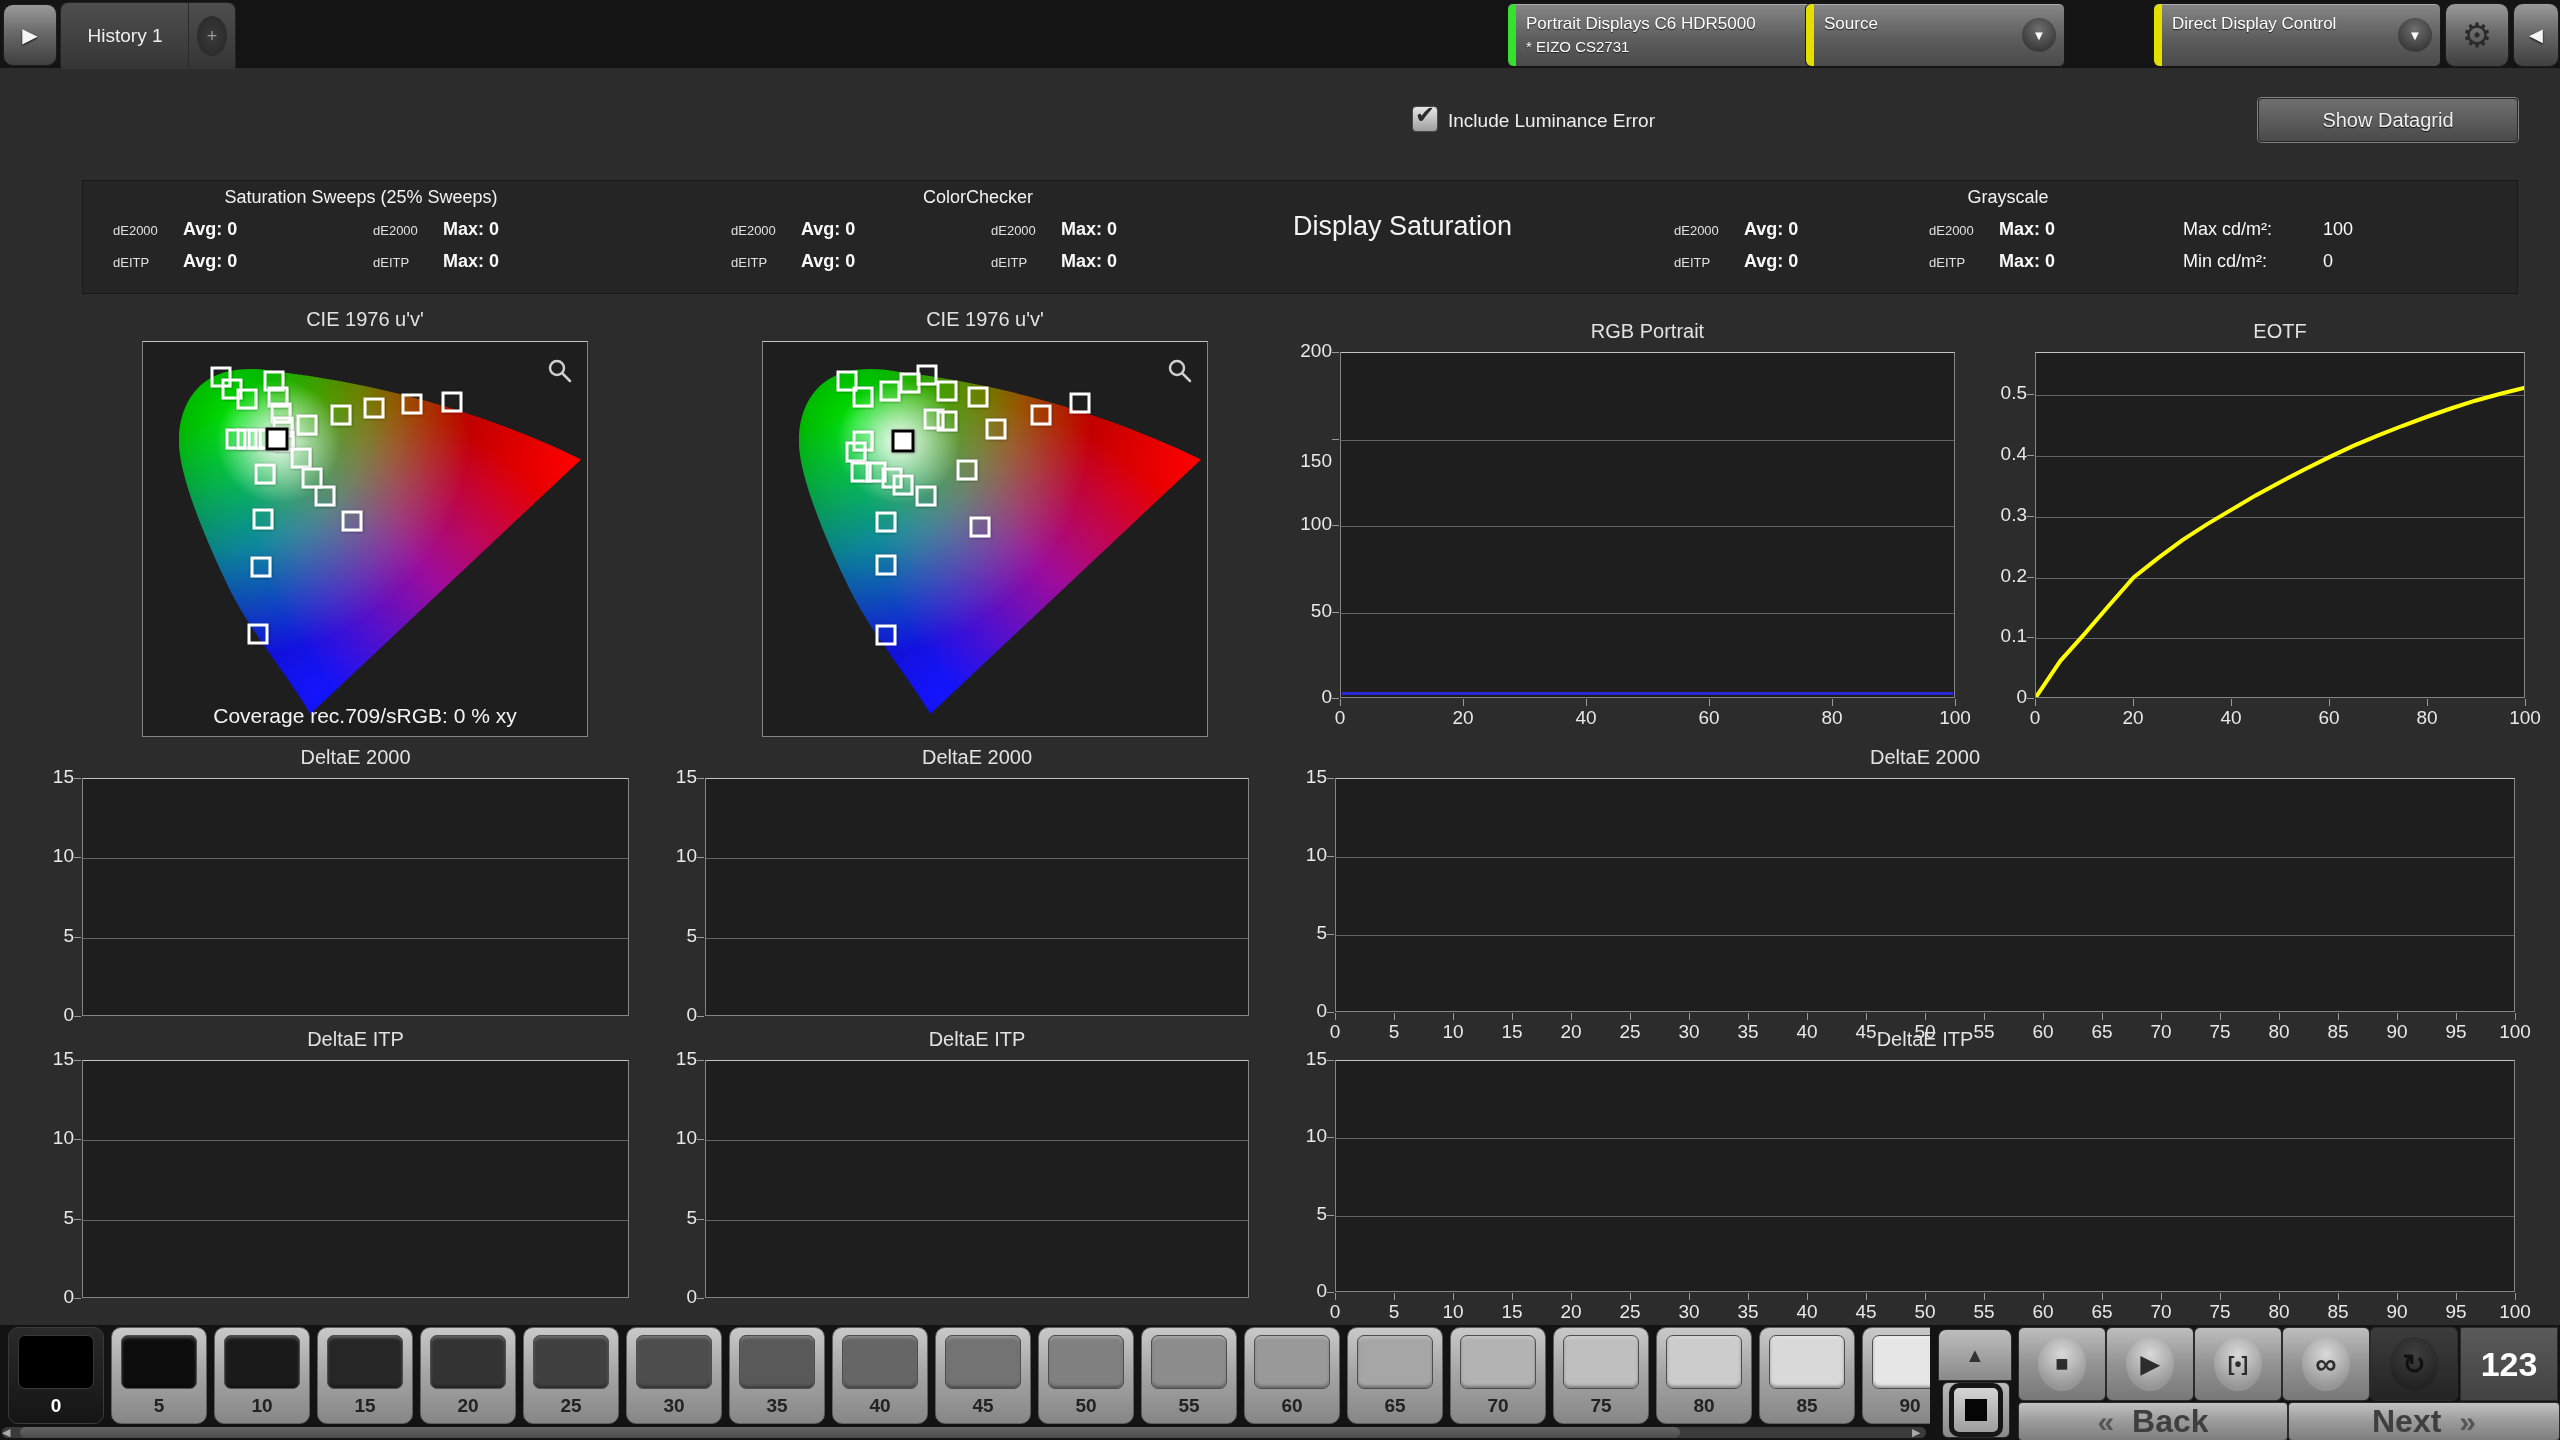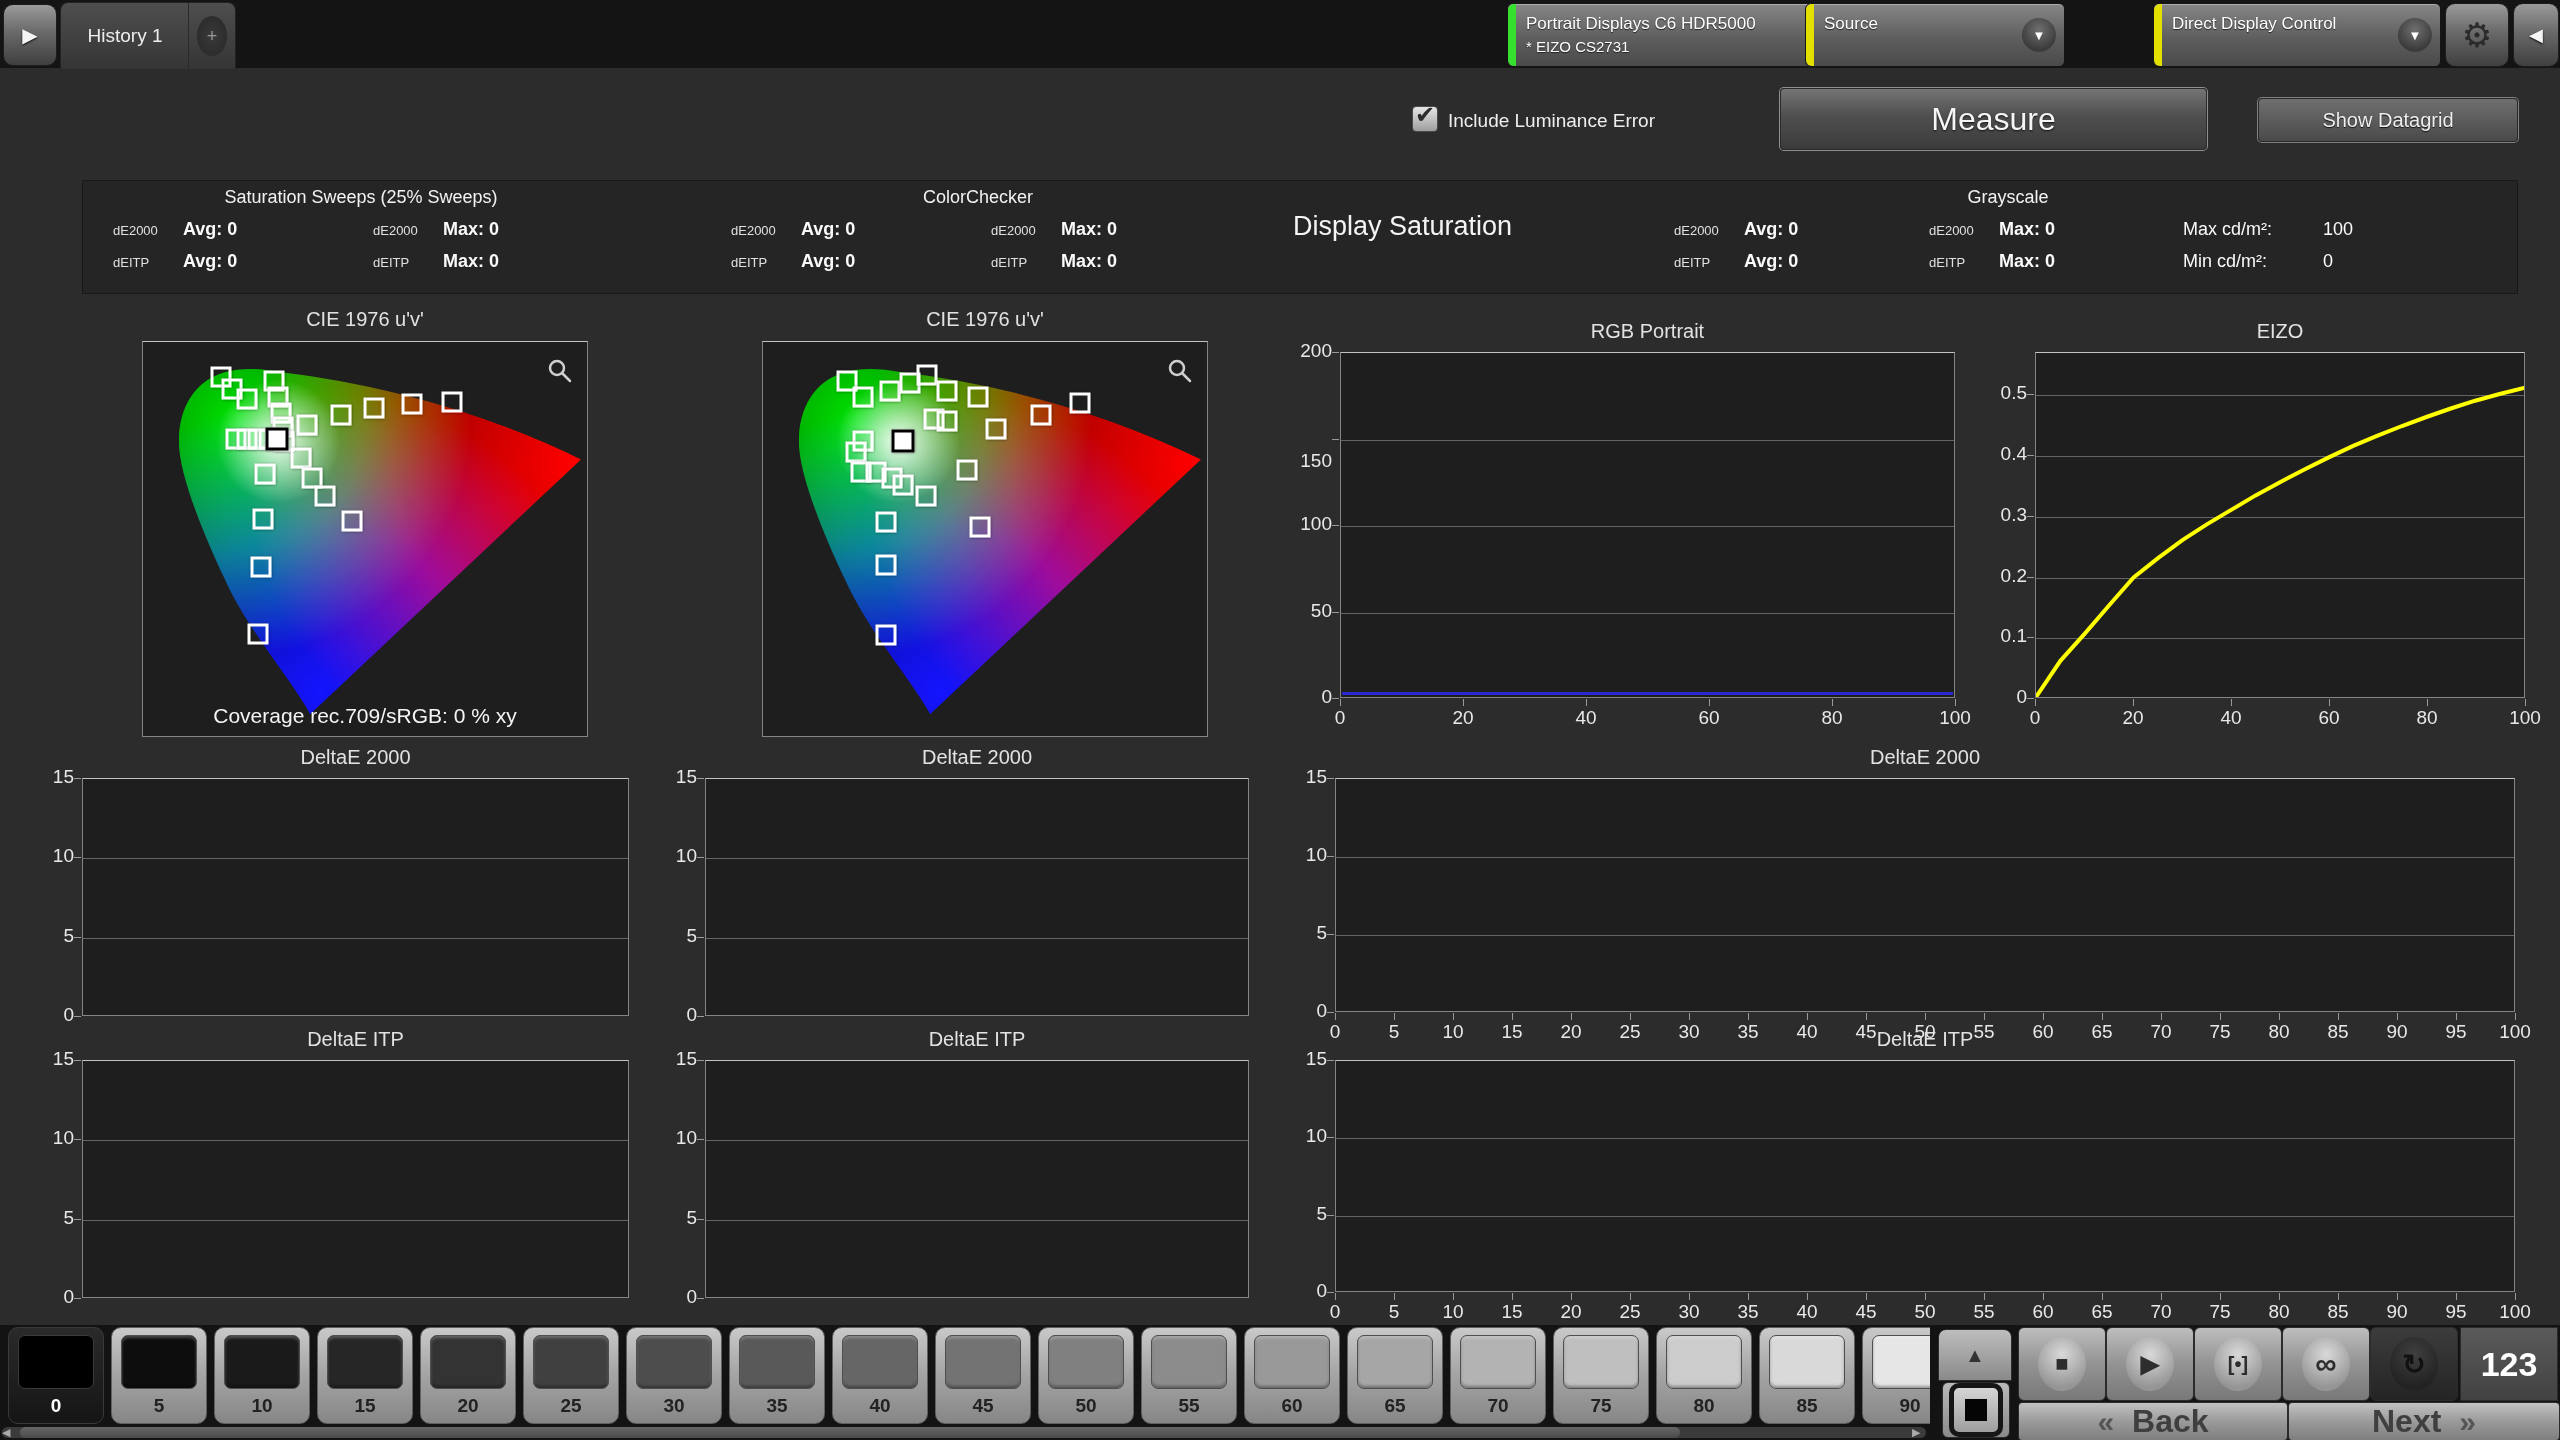--- a/index.html
+++ b/index.html
@@ -136,23 +136,20 @@
     </div>
     <div class="sqbtn" style="left:2513px;top:3px;width:44px;height:62px;">
       <span style="font-size:18px;">◀</span>
     </div>
   </div>
 
   <div class="chkbox">
     <span>✔</span>
   </div>
   <div class="chklabel">Include Luminance Error</div>
-  <div class="measure">
-    <span>Measure</span>
-  </div>
   <div class="datagrid">
     <span>Show Datagrid</span>
   </div>
 
   <div class="stats">
     <div class="gtitle" style="left:28px;width:500px;">Saturation Sweeps (25% Sweeps)</div>
     <span class="m" style="left:30px;top:42px;">dE2000</span>
     <span class="v" style="left:100px;top:38px;">Avg: 0</span>
     <span class="m" style="left:290px;top:42px;">dE2000</span>
     <span class="v" style="left:360px;top:38px;">Max: 0</span>
@@ -333,21 +330,21 @@
     <div class="tickv" style="left: 1463px; top: 699px;"></div>
     <div class="xlab" style="left: 1463px; top: 707px;">20</div>
     <div class="tickv" style="left: 1586px; top: 699px;"></div>
     <div class="xlab" style="left: 1586px; top: 707px;">40</div>
     <div class="tickv" style="left: 1709px; top: 699px;"></div>
     <div class="xlab" style="left: 1709px; top: 707px;">60</div>
     <div class="tickv" style="left: 1832px; top: 699px;"></div>
     <div class="xlab" style="left: 1832px; top: 707px;">80</div>
     <div class="tickv" style="left: 1955px; top: 699px;"></div>
     <div class="xlab" style="left: 1955px; top: 707px;">100</div>
-    <div class="ctitle" style="left: 2035px; top: 320px; width: 490px;">EIZO</div>
+    <div class="ctitle" style="left: 2035px; top: 320px; width: 490px;">EOTF</div>
     <div class="plot" style="left: 2035px; top: 352px; width: 490px; height: 346px;">
       <div class="grid" style="top: 42px;"></div>
       <div class="grid" style="top: 103px;"></div>
       <div class="grid" style="top: 164px;"></div>
       <div class="grid" style="top: 225px;"></div>
       <div class="grid" style="top: 285px;"></div>
       <svg width="488" height="344" style="position: absolute; left: 0px; top: 0px;">
         <polyline points="0.0,344.0 24.4,307.8 48.8,280.6 73.2,252.3 97.6,224.5 122.0,205.2 146.4,187.1 170.8,171.4 195.2,156.9 219.6,142.4 244.0,129.2 268.4,116.5 292.8,104.4 317.2,92.9 341.6,82.7 366.0,73.0 390.4,64.0 414.8,55.5 439.2,47.7 463.6,41.0 488.0,35.0" fill="none" stroke="#ffff00" stroke-width="4" stroke-linecap="round"></polyline>
       </svg>
     </div>

